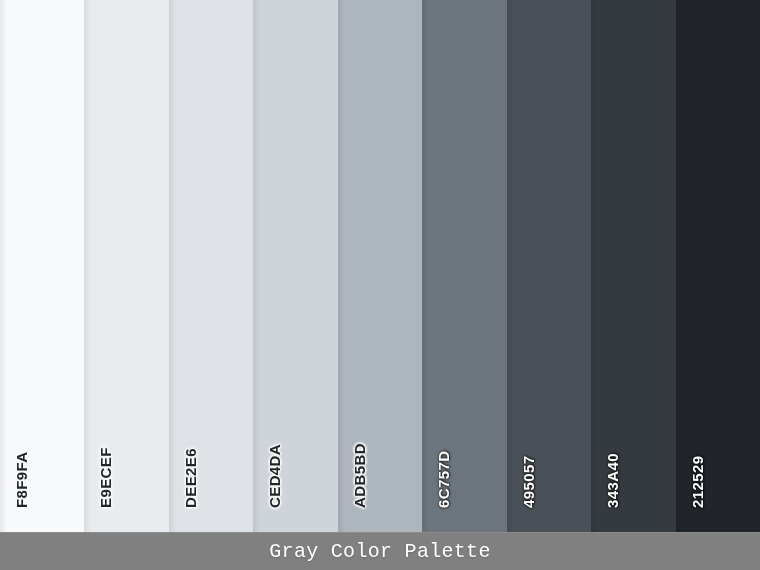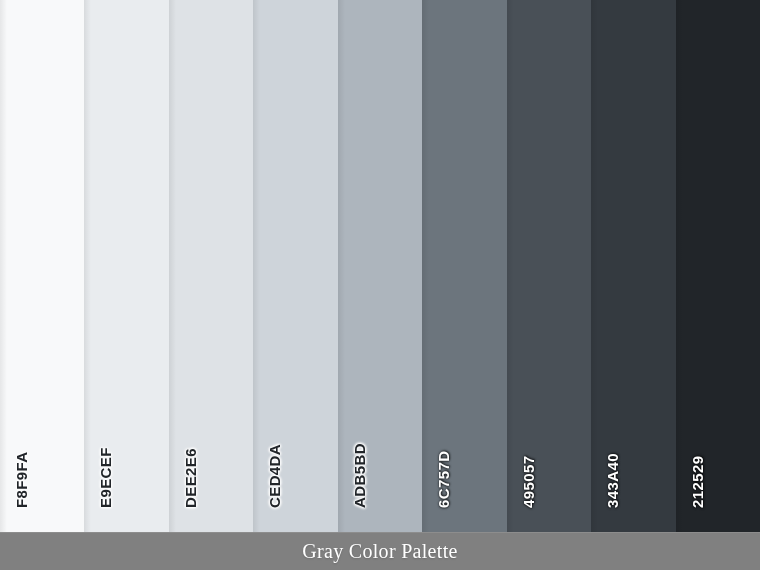--- a/index.html
+++ b/index.html
@@ -94,21 +94,21 @@
     height: 38px;
     background: #808080;
     display: flex;
     align-items: center;
     justify-content: center;
     box-shadow: inset 0 1px 0 rgba(255,255,255,0.10);
   }
 
   #palette-footer-title {
     color: #ffffff;
-    font-family: Liberation Serif, serif;
+    font-family: Liberation Mono, monospace;
     font-size: 20px;
     font-weight: 400;
     letter-spacing: 0.3px;
     text-shadow: 0 1px 2px rgba(0,0,0,0.18);
   }
 </style>
 </head>
 <body>
 
 <div id="palette-page">

